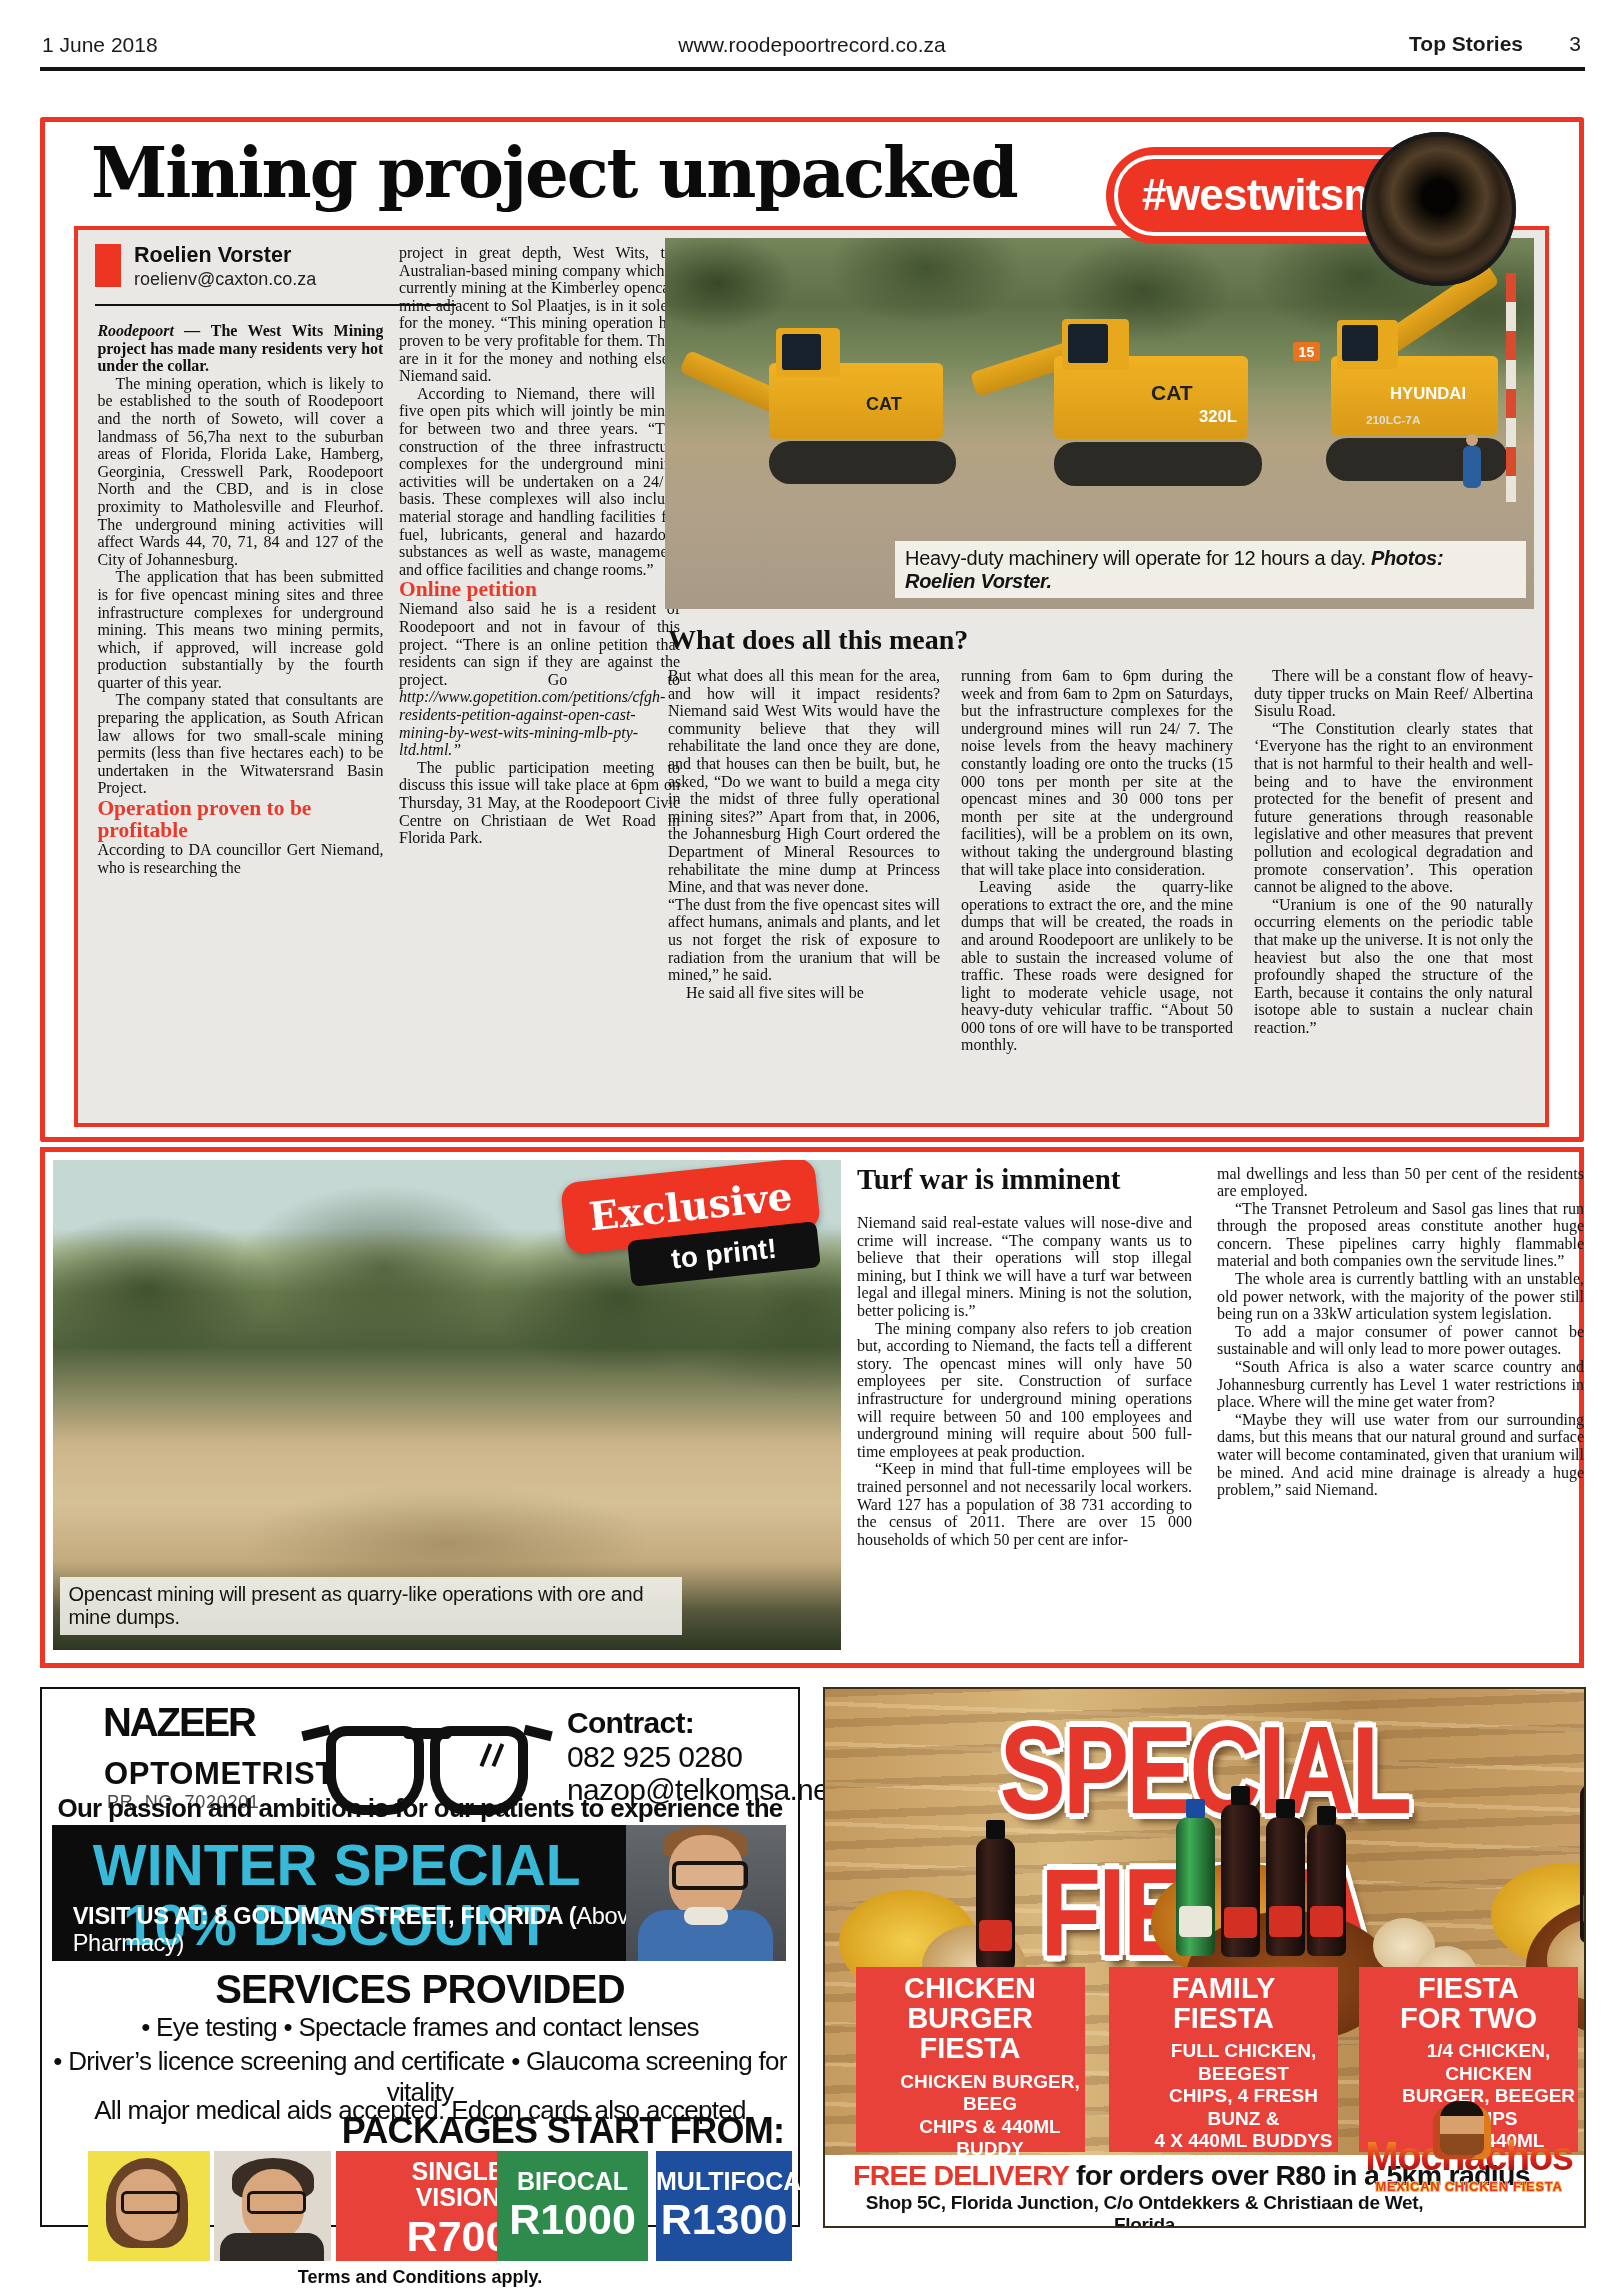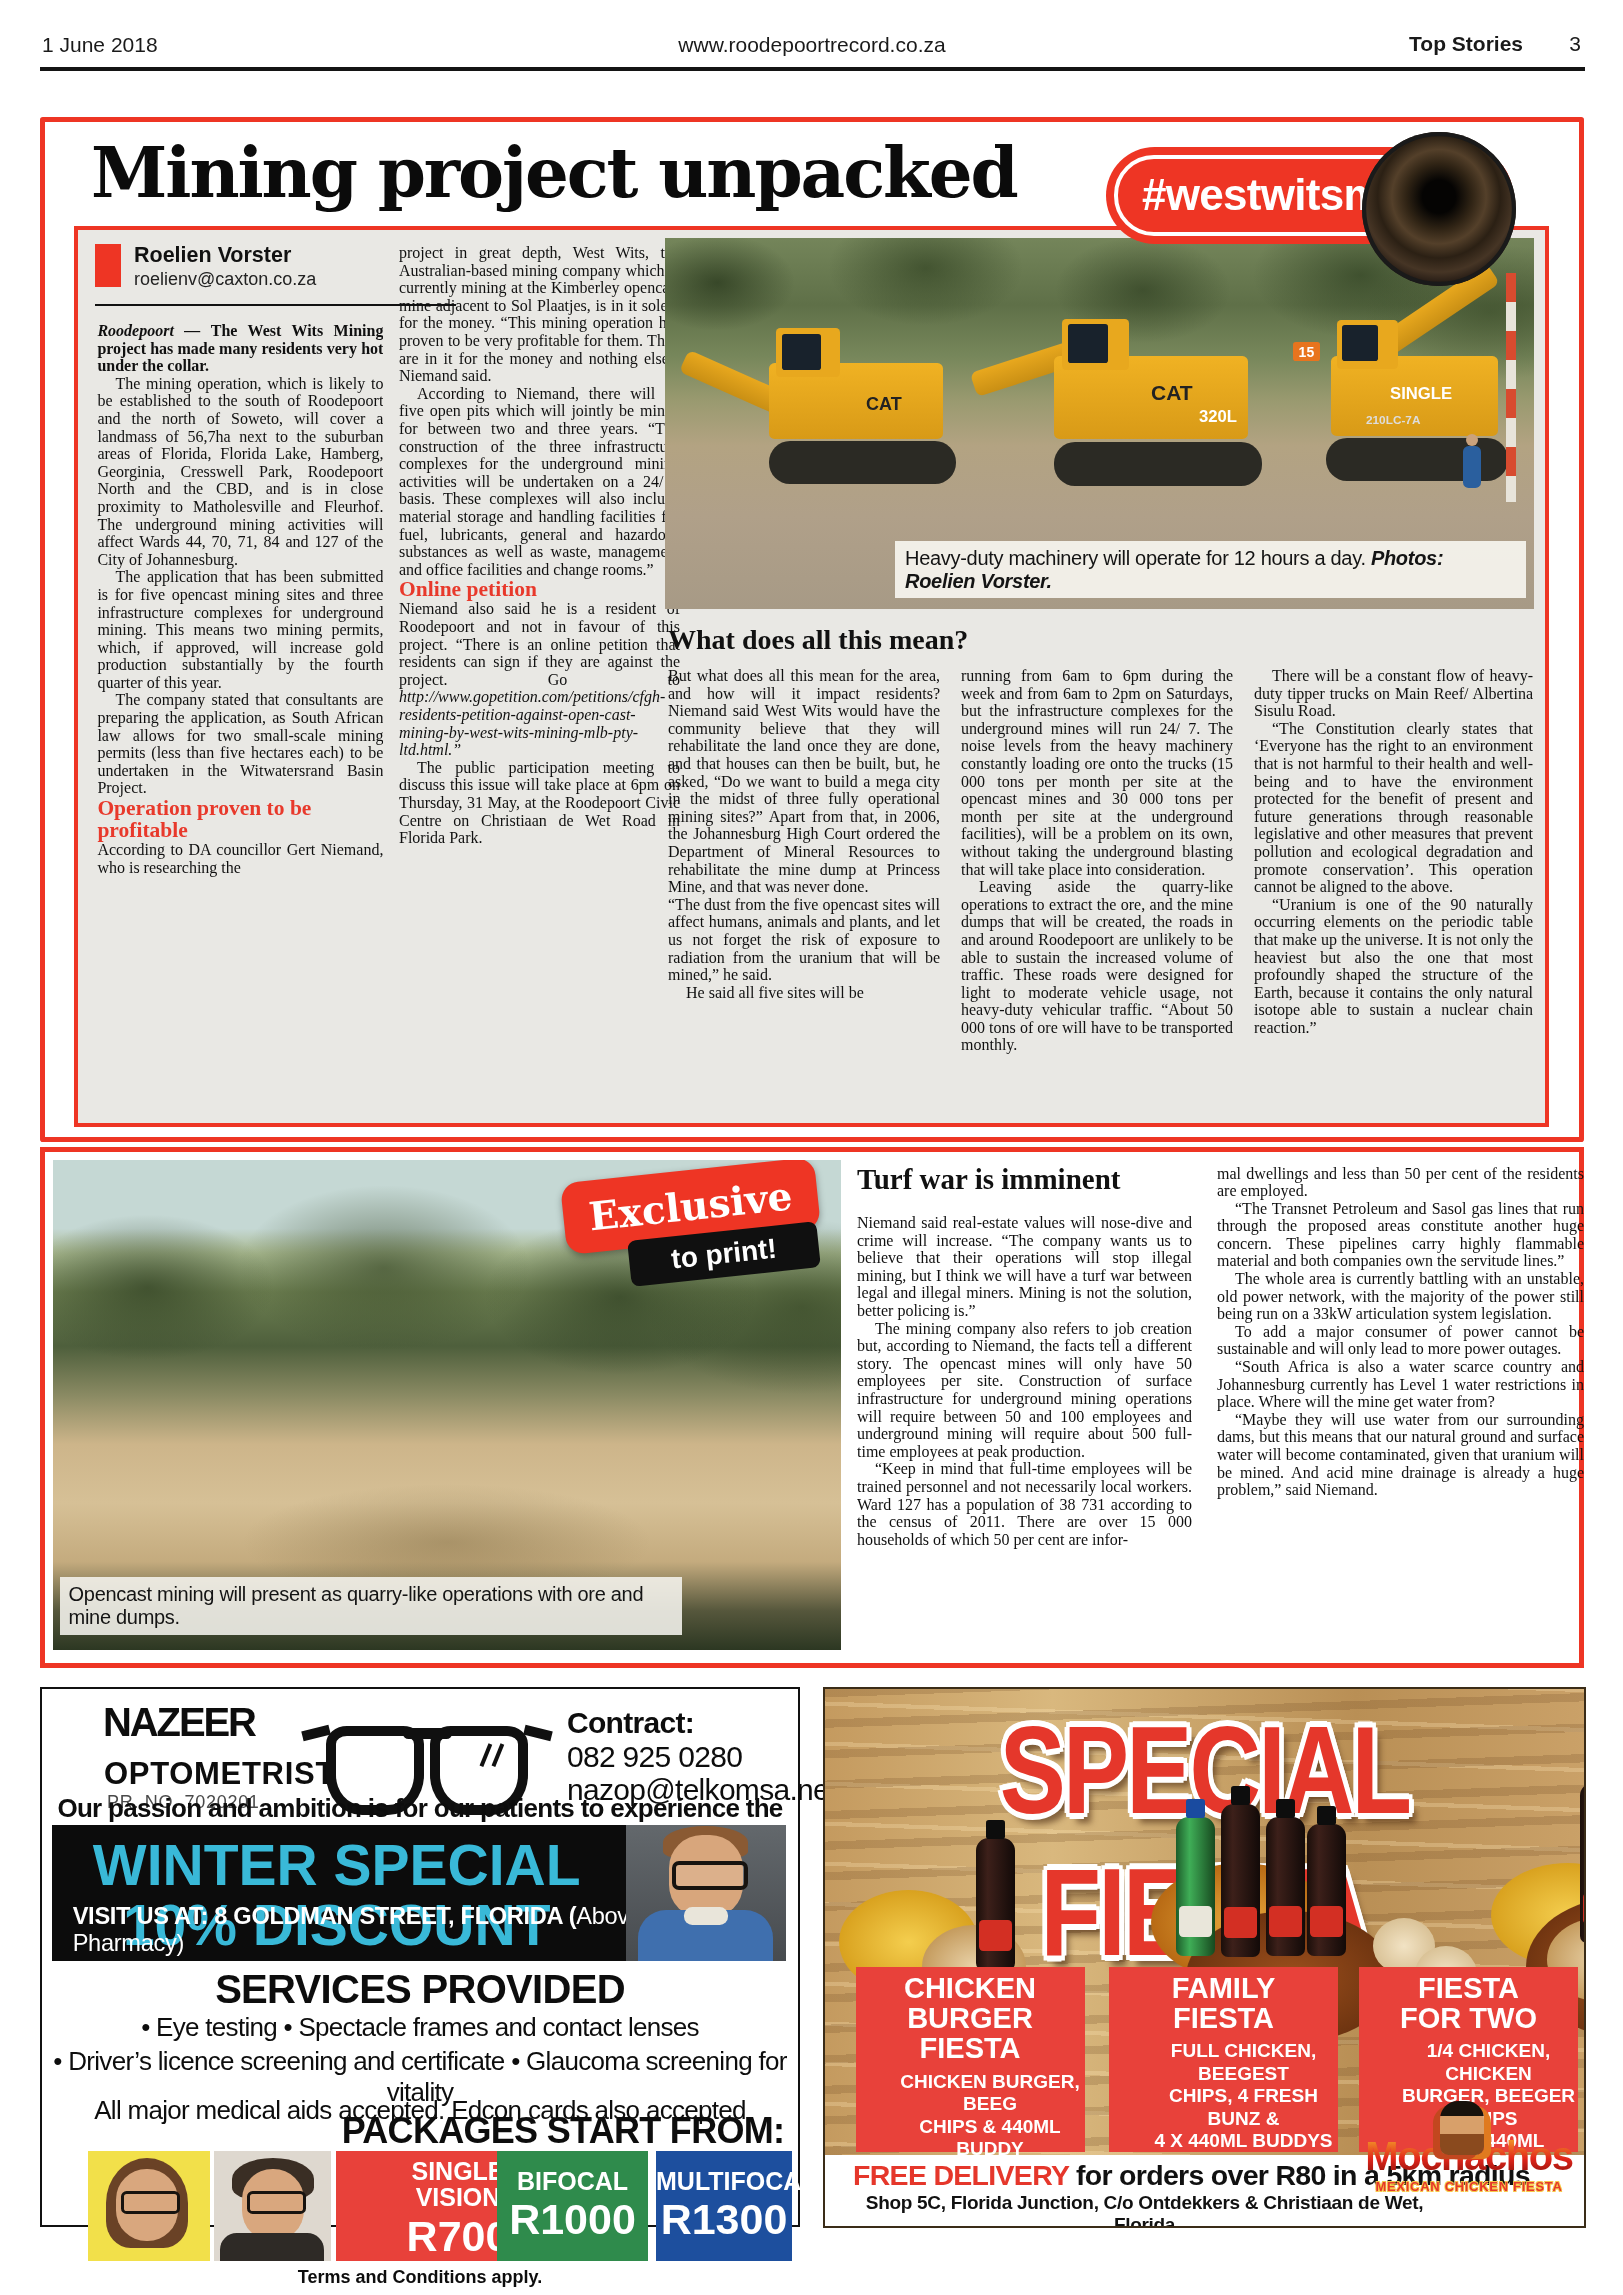--- a/index.html
+++ b/index.html
@@ -249,21 +249,21 @@
           <div class="mach-label" style="left:486px;top:143px;font-size:21px;">CAT</div>
           <div class="mach-label" style="left:534px;top:169px;font-size:16.7px;color:#fff;">320L</div>
         </div>
 
         <div>
           <div class="exc-boom" style="left:701px;top:62px;width:139px;height:23.6px;transform:rotate(-34deg);"></div>
           <div class="exc-house" style="left:666px;top:118px;width:167px;height:80px;"></div>
           <div class="exc-cab" style="left:672px;top:82px;width:61px;height:49px;"></div>
           <div class="exc-win" style="left:677px;top:87px;width:36px;height:36px;"></div>
           <div class="exc-track" style="left:661px;top:200px;width:182px;height:43px;"></div>
-          <div class="mach-label" style="left:725px;top:146px;font-size:16.7px;color:#fff;">SINGLE</div>
+          <div class="mach-label" style="left:725px;top:146px;font-size:16.7px;color:#fff;">HYUNDAI</div>
           <div class="mach-label" style="left:701px;top:175px;font-size:11.8px;color:#ddd;">210LC-7A</div>
         </div>
         <div class="worker" style="left:798px;top:208px;"></div>
         <div id="pole"></div>
         <div class="mach-label" style="left:628px;top:104px;font-size:14px;background:#e8741e;color:#fff;padding:1.4px 5.6px;border-radius:2.8px;">15</div>
 
         <div class="abs" id="photo1-caption"><span>Heavy-duty machinery will operate for 12 hours a day. </span><span class="credit">Photos: Roelien Vorster.</span></div>
       </div>
 
       <div class="abs" id="mean-heading">What does all this mean?</div>

